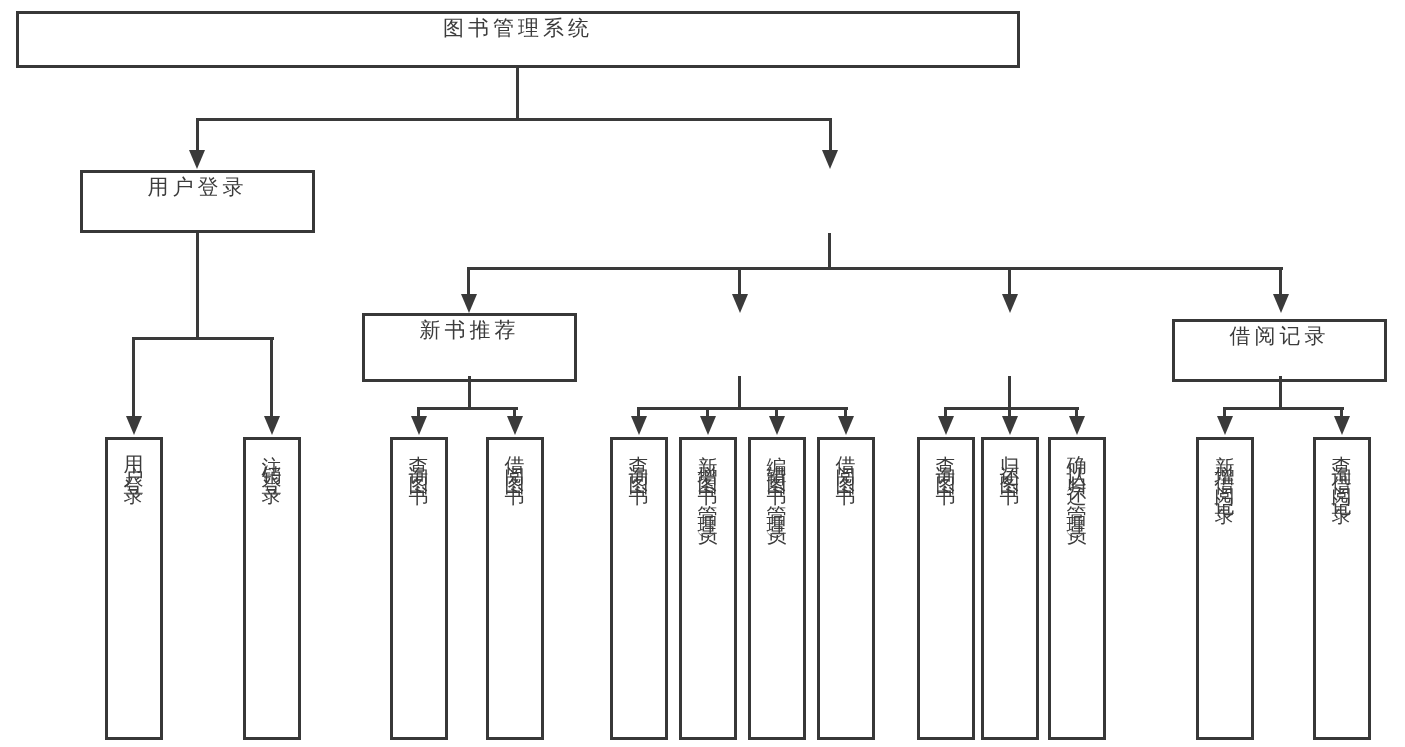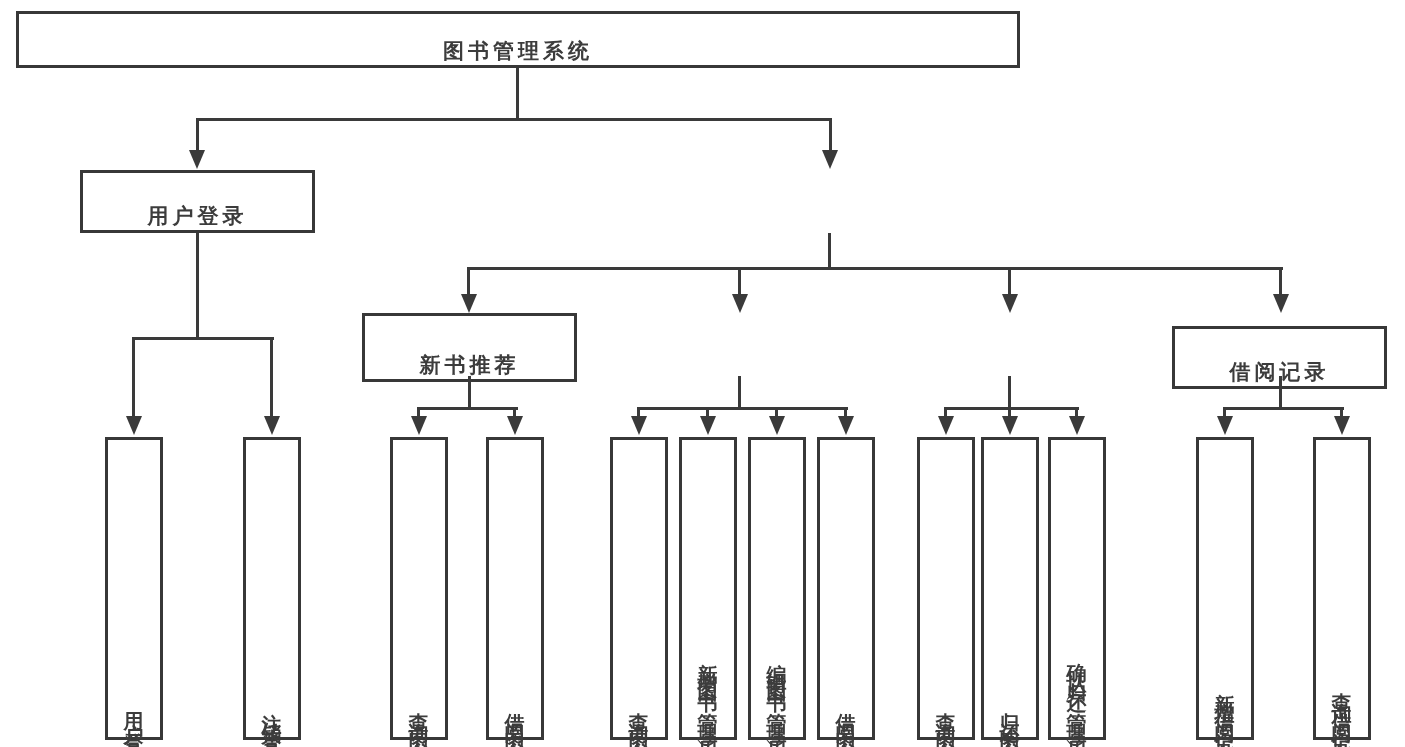--- a/index.html
+++ b/index.html
@@ -6,23 +6,22 @@
     --line:#3a3a3a; --box-border:#383838; --box-fill:#ffffff;
     --text:#3c3c3c; --background:#ffffff; --watermark:#a0a0a0;
   }
   html,body{margin:0;padding:0;background:var(--background);}
   .canvas{
     position:relative;width:1405px;height:747px;background:var(--background);
     font-family:"Liberation Sans","DejaVu Sans",sans-serif;overflow:hidden;
   }
   .box{
     position:absolute;box-sizing:border-box;background:var(--box-fill);
-    border:3px solid var(--box-border);display:flex;align-items:flex-end;justify-content:center;
+    border:3px solid var(--box-border);display:flex;align-items:flex-start;justify-content:center;
     color:var(--text);
-    font-weight:bold;
   }
   .box-h .lbl{font-size:21px;letter-spacing:4px;white-space:nowrap;}
   .box-v .lbl{
     writing-mode:vertical-rl;text-orientation:mixed;
     font-size:20px;letter-spacing:10px;line-height:1;white-space:nowrap;
   }
   .ln{position:absolute;background:var(--line);}
   .arr{
     position:absolute;width:0;height:0;
     border-left:8px solid transparent;border-right:8px solid transparent;
@@ -68,21 +67,21 @@
   <div class="ln" style="left:738px;top:267px;width:3px;height:29px"></div>
   <div class="arr" style="left:732px;top:294px"></div>
   <div class="ln" style="left:1008px;top:267px;width:3px;height:29px"></div>
   <div class="arr" style="left:1002px;top:294px"></div>
   <div class="ln" style="left:1279px;top:267px;width:3px;height:29px"></div>
   <div class="arr" style="left:1273px;top:294px"></div>
 
   <div class="box box-h" style="left:362px;top:313px;width:215px;height:69px">
     <span class="lbl">新书推荐</span>
   </div>
-  <div class="box box-h" style="left:1172px;top:326px;width:215px;height:63px">
+  <div class="box box-h" style="left:1172px;top:319px;width:215px;height:63px">
     <span class="lbl">借阅记录</span>
   </div>
 
   <div class="ln" style="left:468px;top:376px;width:3px;height:34px"></div>
   <div class="ln" style="left:417px;top:407px;width:101px;height:3px"></div>
   <div class="ln" style="left:417px;top:407px;width:3px;height:11px"></div>
   <div class="arr" style="left:411px;top:416px"></div>
   <div class="ln" style="left:513px;top:407px;width:3px;height:11px"></div>
   <div class="arr" style="left:507px;top:416px"></div>
 

